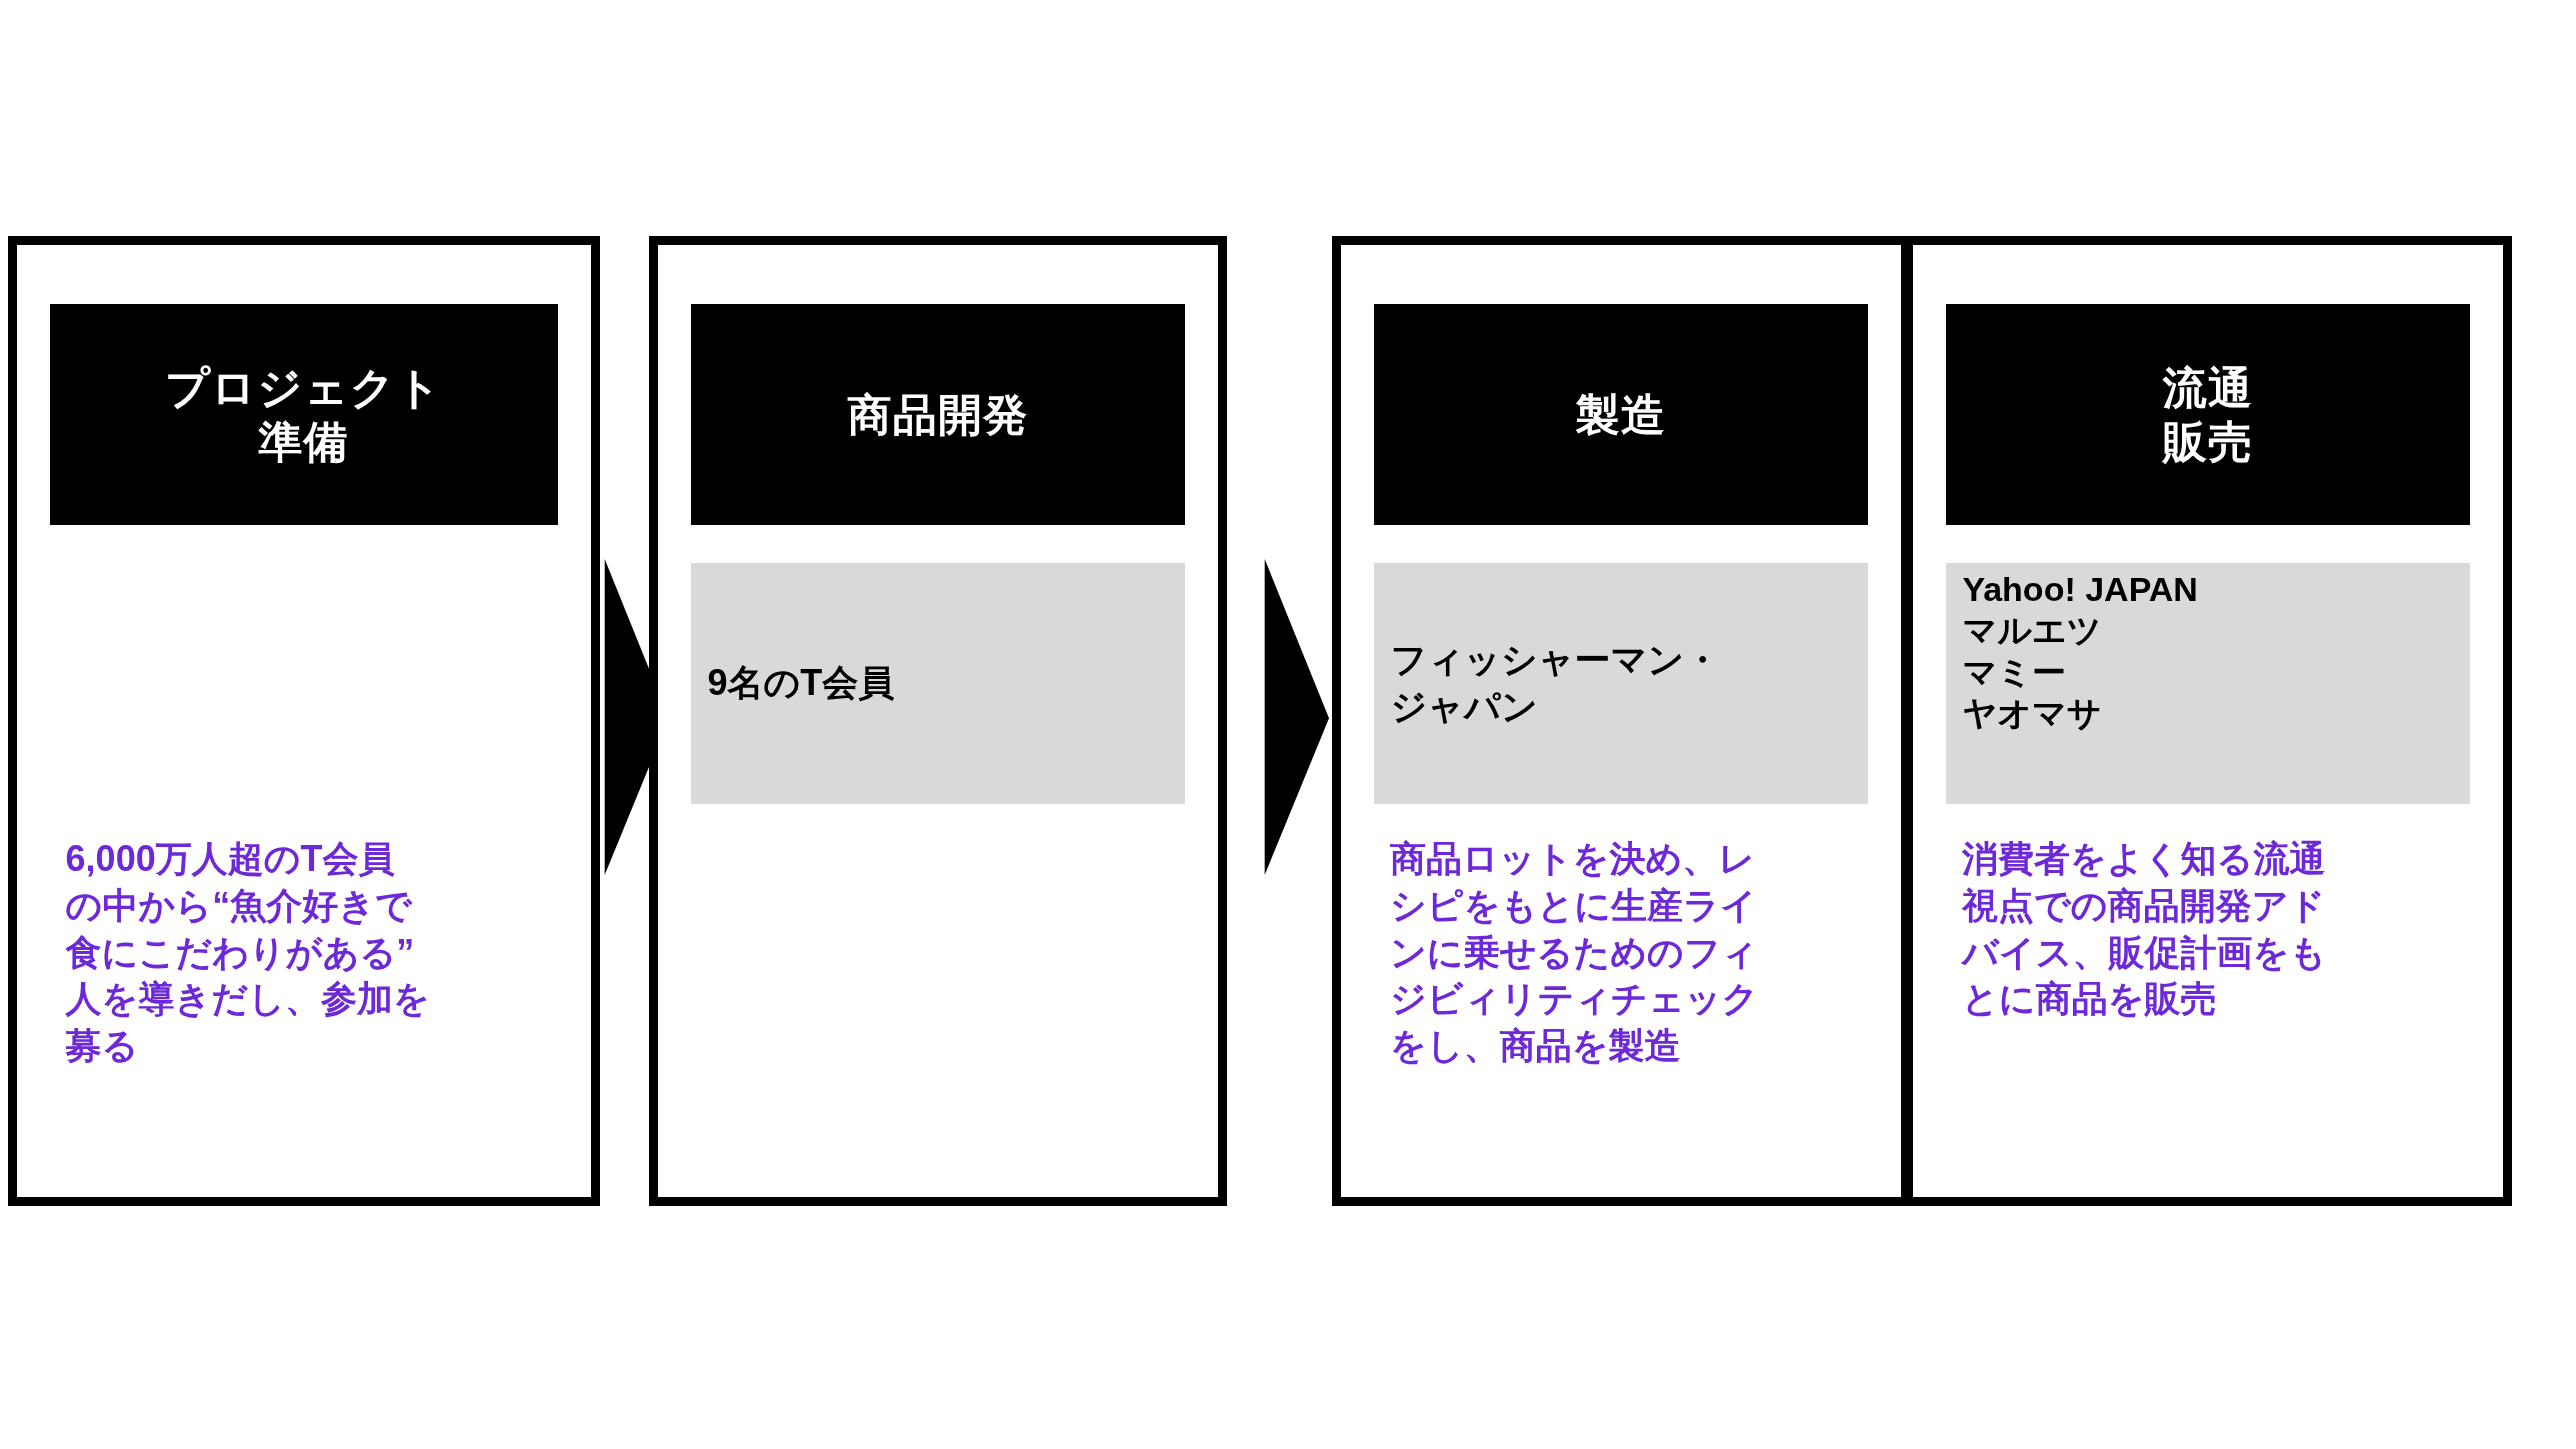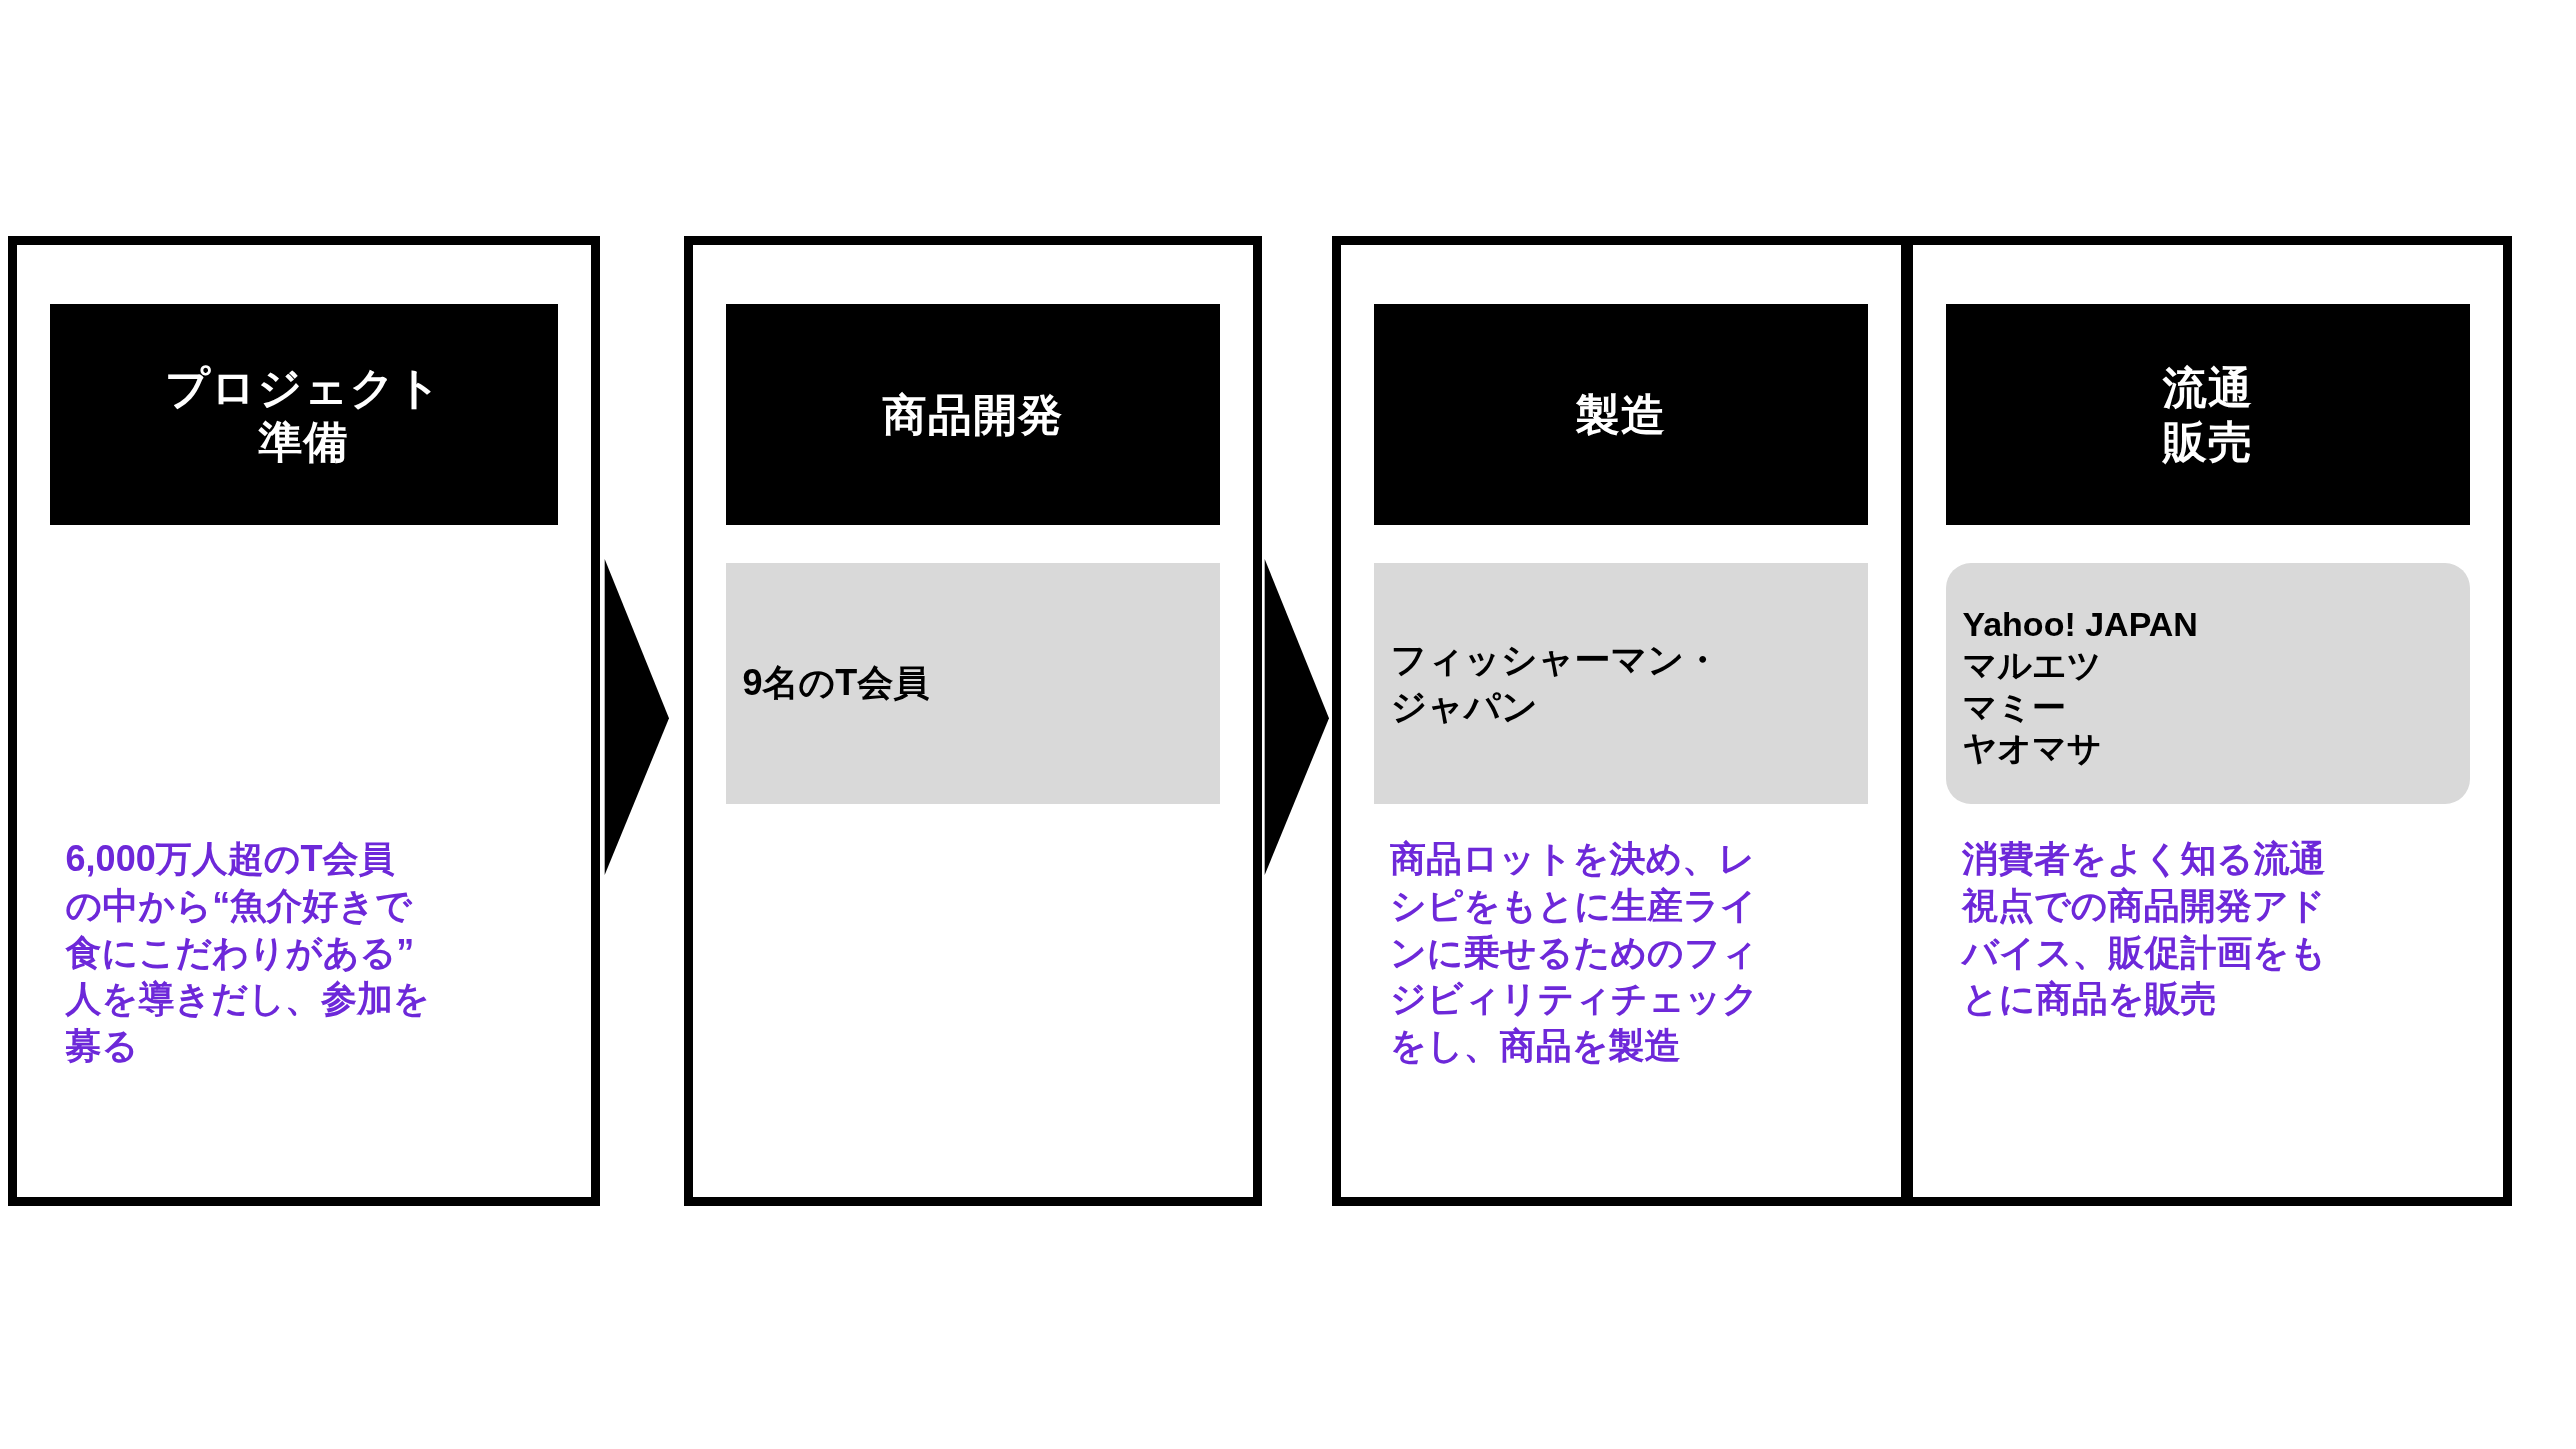--- a/index.html
+++ b/index.html
@@ -27,21 +27,21 @@
   
   .panel {
     position: absolute;
     top: 236px;
     height: 970px;
     border: 9.4px solid #000000;
     background: #ffffff;
     box-sizing: border-box;
   }
   .panel-1 { left: 7.6px;   width: 592px; }
-  .panel-2 { left: 684px; width: 578px; }
+  .panel-2 { left: 649px; width: 578px; }
   .panel-3 { left: 1332px; width: 578px; }
   .panel-4 { left: 1904px; width: 608px; }
 
   .panel-inner {
     position: relative;
     width: 100%;
     height: 100%;
   }
 
   
@@ -70,21 +70,21 @@
   .gray-band {
     position: absolute;
     left: 33px;
     right: 33px;
     top: 318px;
     height: 241px;
     background: #d9d9d9;
     display: flex;
     align-items: center;
   }
-  .gray-band.top-align { align-items: center; padding-top: 6px; box-sizing: border-box; border-radius: 25px; }
+  .gray-band.top-align { align-items: flex-start; padding-top: 6px; box-sizing: border-box; }
   .gray-text {
     color: #000000;
     font-size: 36px;
     font-weight: bold;
     line-height: 1.30;
     padding-left: 16.4px;
     padding-right: 10.5px;
     white-space: pre-line;
   }
   .gray-text.small { font-size: 34px; line-height: 1.22; }

